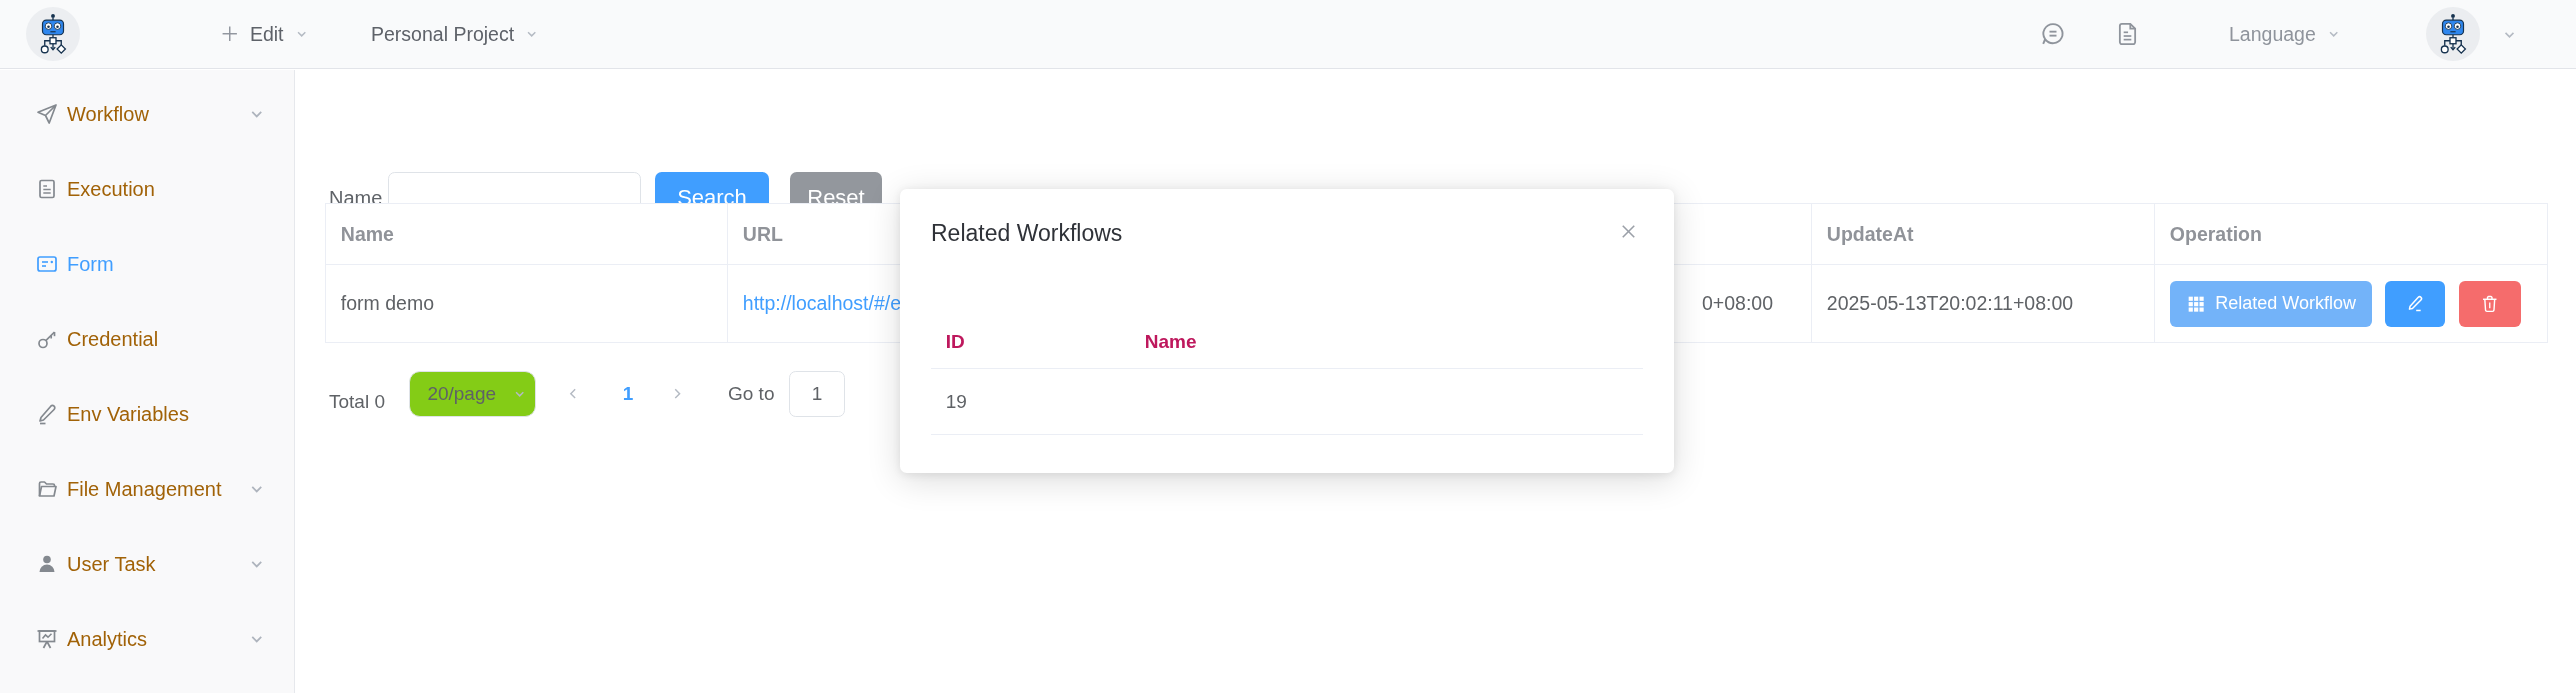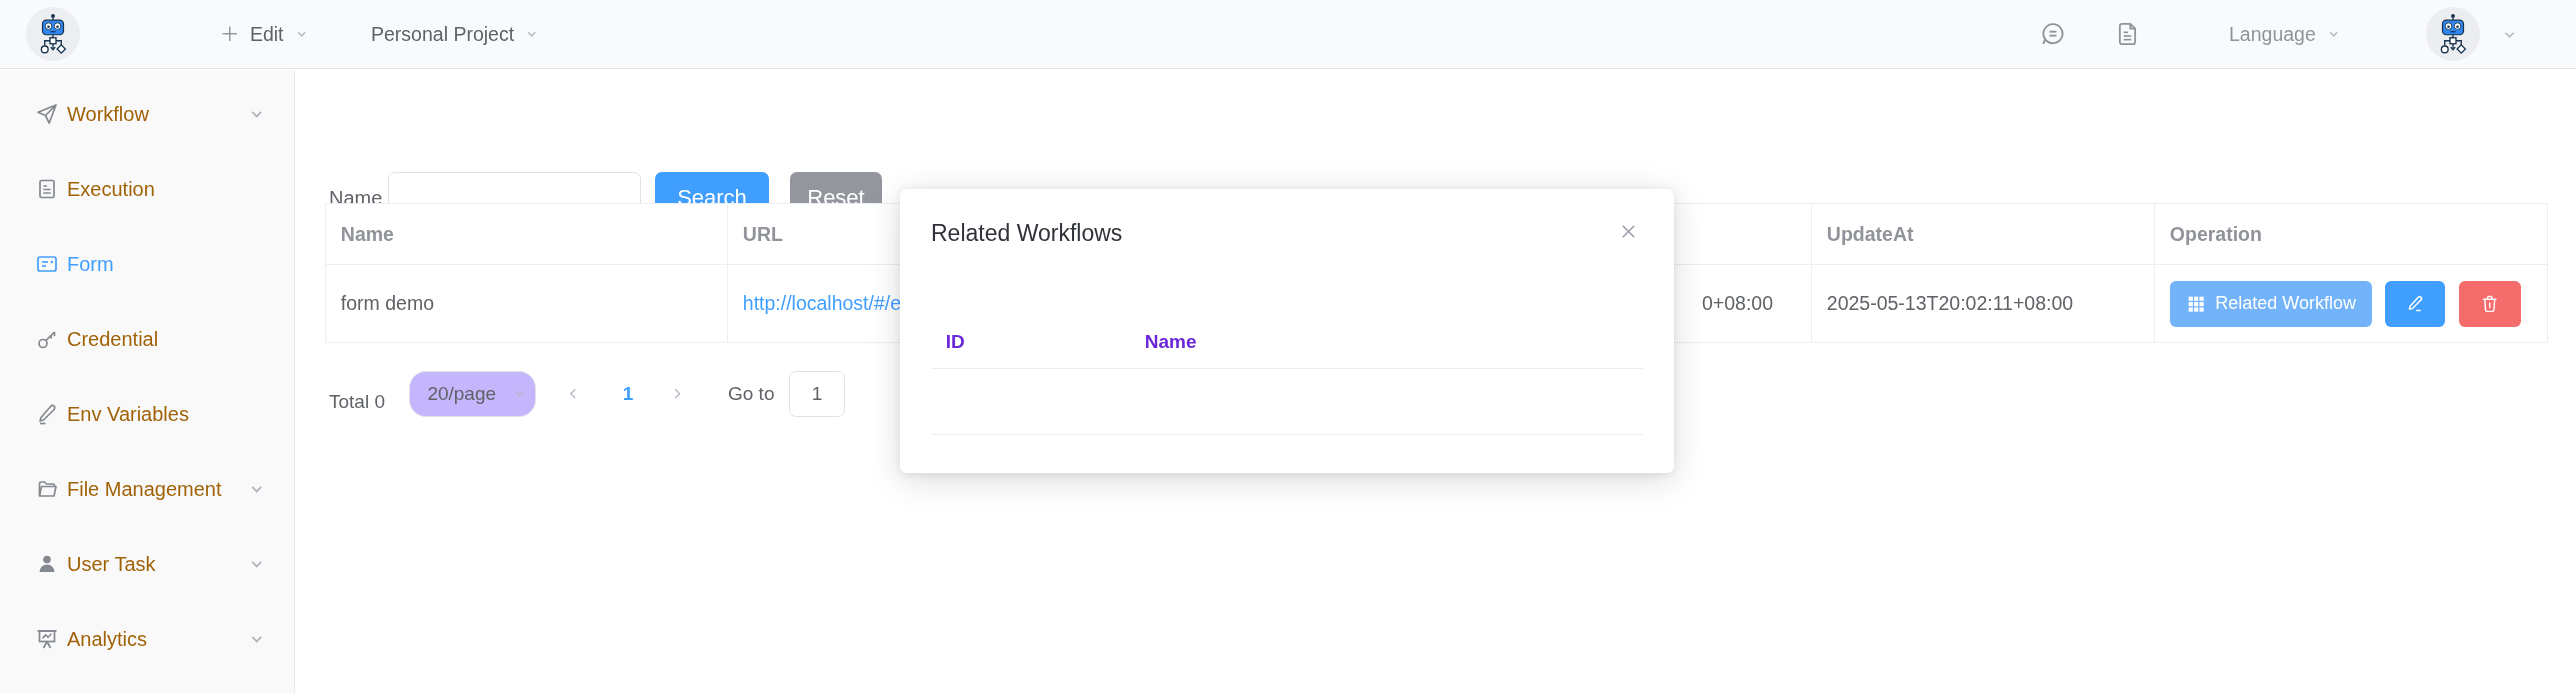--- a/index.html
+++ b/index.html
@@ -82,21 +82,21 @@
   .op-btn { height:46px; border:none; border-radius:6px; color:#fff; cursor:pointer;
             display:flex; align-items:center; justify-content:center; font-family:"Liberation Sans", sans-serif; }
   .op-related { background:#73b3f9; padding:0 16px; gap:9.4px; font-size:18px; }
   .op-edit { background:#409eff; width:60px; }
   .op-delete { background:#f56c6c; width:62px; }
 
   
   .pagination { position:absolute; left:0; top:301px; width:939px; height:46px; font-size:19px; color:#5f6266; }
   .pg-total { position:absolute; left:34px; top:8px; height:46px; display:flex; align-items:center; }
   .pg-size  { position:absolute; left:114px; top:0; width:127px; height:46px; border:1.3px solid #dfe3e8;
-              border-radius:17px; display:flex; align-items:center; background:#c4b5fd; cursor:pointer; }
+              border-radius:11px; display:flex; align-items:center; background:#84cc16; cursor:pointer; }
   .pg-size-label { margin-left:17.4px; }
   .pg-size .caret { margin-left:14.8px; }
   .pg-arrow { position:absolute; top:0; height:46px; width:27px; display:flex; align-items:center; justify-content:center;
               color:#b4bac3; cursor:pointer; }
   .pg-prev { left:265px; } .pg-next { left:368px; }
   .pg-page { position:absolute; left:317px; top:0; width:32px; height:46px; display:flex; align-items:center;
              justify-content:center; color:#409eff; font-weight:bold; cursor:pointer; }
   .pg-goto-label { position:absolute; left:433px; top:0; height:46px; display:flex; align-items:center; }
   .pg-goto {
     position:absolute; left:494px; top:0; width:56px; height:46px; border:1.3px solid #dfe3e8; border-radius:6.7px;
@@ -108,21 +108,21 @@
     position:absolute; left:900px; top:189px; width:774px; height:284px; background:#fff;
     border-radius:6.7px; box-shadow:0 6.7px 34px rgba(0,0,0,0.14), 0 1.3px 8px rgba(0,0,0,0.08); z-index:10;
   }
   .modal-title { position:absolute; left:31px; top:31px; font-size:23px; color:#2f3238; }
   .modal-close { position:absolute; right:34px; top:31px; width:23px; height:23px; color:#9ba0a8; cursor:pointer; }
   .m-tbl { position:absolute; left:31px; top:127px; width:712px; }
   .m-row { display:flex; border-bottom:1.3px solid #ebeef5; }
   .m-head { height:53px; }
   .m-data { height:66px; }
   .m-cell { display:flex; align-items:center; padding:0 14.8px; font-size:19px; overflow:hidden; white-space:nowrap; }
-  .m-head .m-cell { color:#6d28d9; font-weight:bold; }
+  .m-head .m-cell { color:#be185d; font-weight:bold; }
   .m-data .m-cell { color:#5f6266; }
   .mc1 { width:199px; } .mc2 { flex:1; }
 </style>
 </head>
 <body>
 
 <div id="app">
 
   <div class="header">
     <div class="logo-circle">
@@ -391,18 +391,19 @@
         <line x1="6" y1="6" x2="18" y2="18" stroke="currentColor" stroke-width="1.6"></line>
         <line x1="18" y1="6" x2="6" y2="18" stroke="currentColor" stroke-width="1.6"></line>
       </svg>
     </div>
     <div class="m-tbl">
       <div class="m-row m-head">
         <div class="m-cell mc1">ID</div>
         <div class="m-cell mc2">Name</div>
       </div>
       <div class="m-row m-data">
+        <div class="m-cell mc1">19</div>
       </div>
     </div>
   </div>
 
 </div>
 
 
 </body></html>

